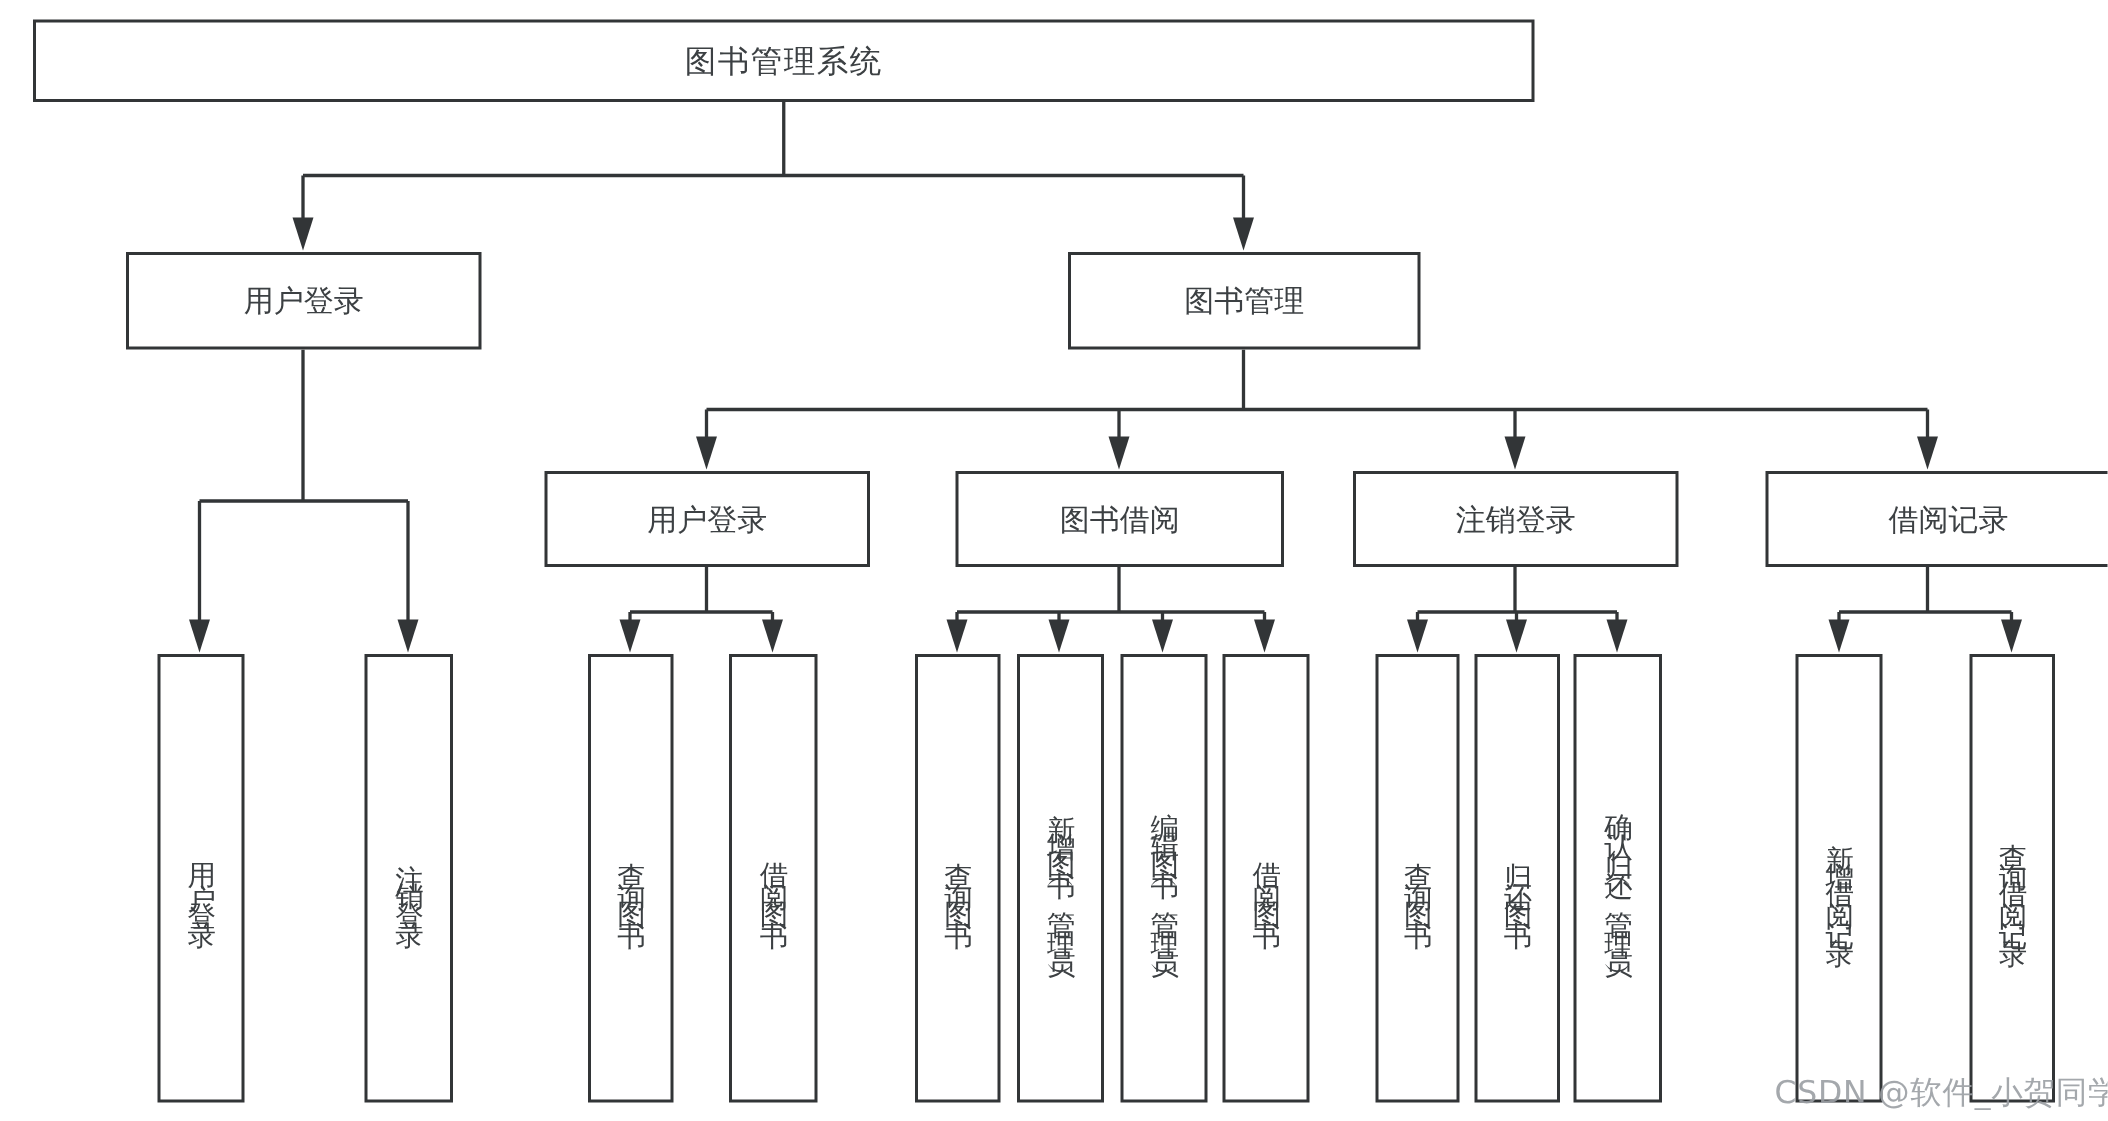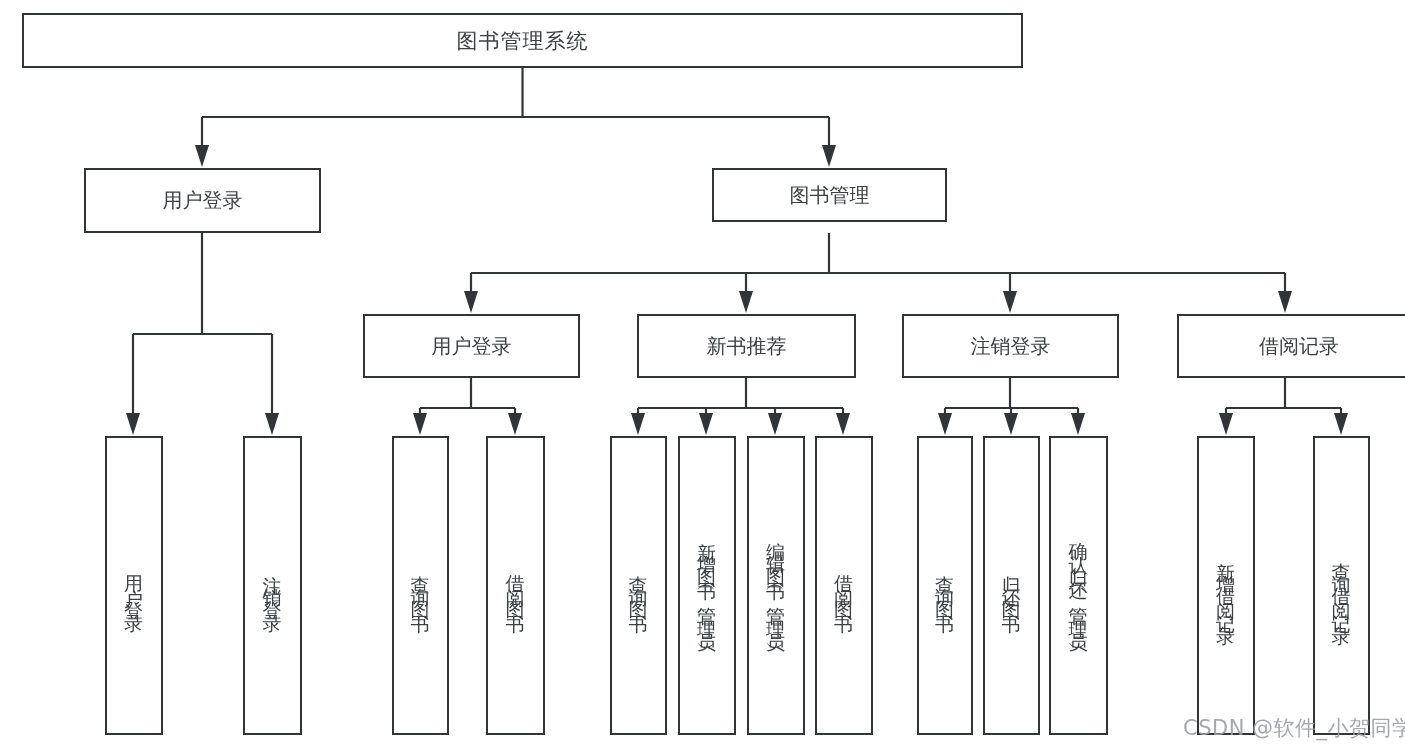--- a/index.html
+++ b/index.html
@@ -99,29 +99,29 @@
     </g>
   </svg>
 
   <div class="box title" style="left:22px;top:13px;width:1001px;height:55px">
     <span>图书管理系统</span>
   </div>
 
   <div class="box" style="left:84px;top:168px;width:237px;height:65px">
     <span>用户登录</span>
   </div>
-  <div class="box" style="left:712px;top:168px;width:235px;height:54px">
+  <div class="box" style="left:712px;top:168px;width:235px;height:65px">
     <span>图书管理</span>
   </div>
 
   <div class="box" style="left:363px;top:314px;width:217px;height:64px">
     <span>用户登录</span>
   </div>
   <div class="box" style="left:637px;top:314px;width:219px;height:64px">
-    <span>新书推荐</span>
+    <span>图书借阅</span>
   </div>
   <div class="box" style="left:902px;top:314px;width:217px;height:64px">
     <span>注销登录</span>
   </div>
   <div class="box" style="left:1177px;top:314px;width:244px;height:64px">
     <span>借阅记录</span>
   </div>
 
   <div class="box vert" style="left:105px;top:436px;width:58px;height:299px">
     <span>用户登录</span>

